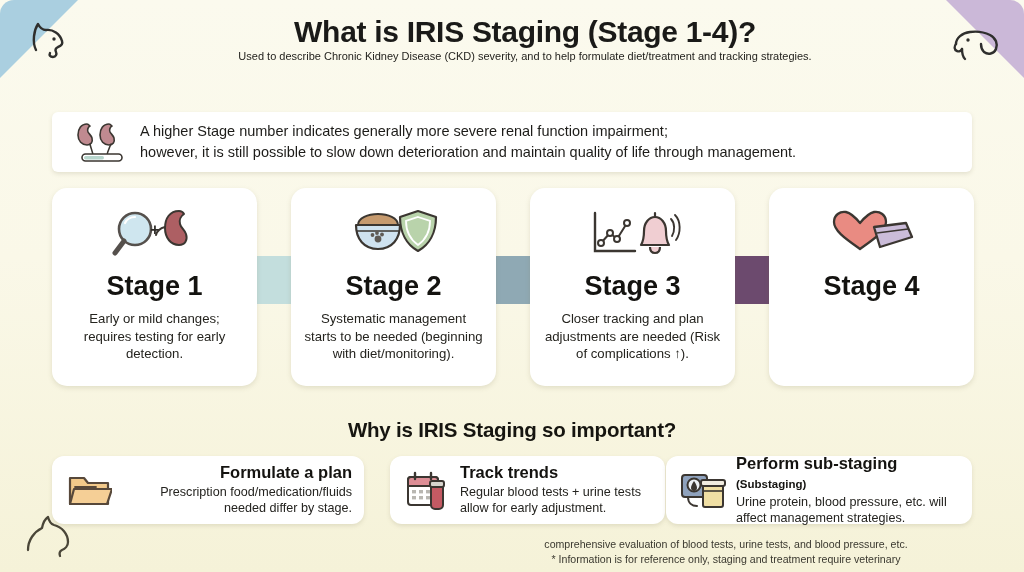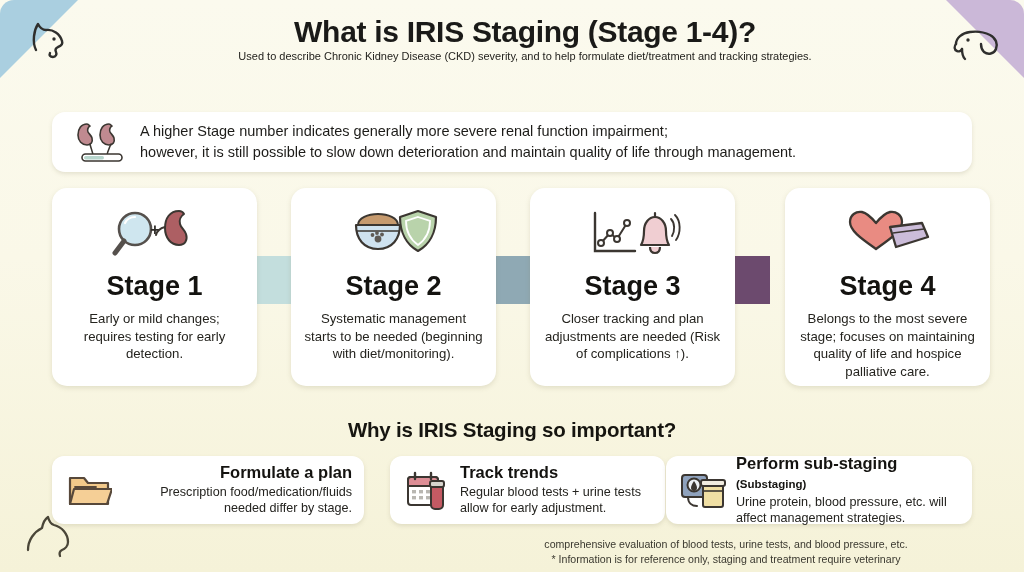--- a/index.html
+++ b/index.html
@@ -71,21 +71,21 @@
   }
 
   
   .notice {
     position: absolute;
     left: 52px;
     top: 112px;
     width: 920px;
     height: 60px;
     background: #ffffff;
-    border-radius: 13px;
+    border-radius: 6px;
     box-shadow: 0 2px 4px rgba(120,115,80,0.17);
     display: flex;
     align-items: center;
     padding: 0 18px;
     box-sizing: border-box;
   }
   .notice-icon {
     flex: 0 0 auto;
     width: 64px;
     display: flex;
@@ -119,21 +119,21 @@
     background: #ffffff;
     border-radius: 15px;
     box-shadow: 0 2px 5px rgba(120,115,80,0.18);
     text-align: center;
     box-sizing: border-box;
     padding-top: 14px;
   }
   .s1 { left: 52px; }
   .s2 { left: 291px; }
   .s3 { left: 530px; }
-  .s4 { left: 785px; }
+  .s4 { left: 769px; }
   .stage-icon {
     height: 66px;
     display: flex;
     align-items: center;
     justify-content: center;
   }
   .stage-name {
     font-size: 27px;
     font-weight: bold;
     color: #141310;
@@ -317,21 +317,20 @@
 
   <div class="stage s4">
     <div class="stage-icon">
       <svg width="100" height="60" viewBox="0 0 100 60">
         <path d="M38 44 C24 34 12 26 12 17 C12 10 18 6 24 7 C29 8 33 12 38 18 C43 12 47 8 52 7 C58 6 64 10 64 17 C64 26 52 34 38 44 Z" fill="#e98b82" stroke="#3b3631" stroke-width="2.3" stroke-linejoin="round"></path>
         <path d="M52 22 L84 18 L90 32 L58 42 Z" fill="#cbbcd9" stroke="#3b3631" stroke-width="2.3" stroke-linejoin="round"></path>
         <path d="M55 28 L86 24" fill="none" stroke="#3b3631" stroke-width="1.7"></path>
       </svg>
     </div>
     <div class="stage-name">Stage 4</div>
-    <div class="stage-desc">Belongs to the most severe stage; focuses on maintaining quality of life and hospice palliative care.</div>
   </div>
 
   <div class="why-title">Why is IRIS Staging so important?</div>
 
   <div class="reason r1">
     <div class="reason-icon">
       <svg width="46" height="40" viewBox="0 0 46 40">
         <path d="M4 8 L18 8 L22 13 L42 13 L42 34 L4 34 Z" fill="#f2c98a" stroke="#57483a" stroke-width="2.2" stroke-linejoin="round"></path>
         <path d="M9 17 L30 17" stroke="#57483a" stroke-width="1.8" stroke-linecap="round"></path>
         <path d="M9 21 L30 21" stroke="#57483a" stroke-width="1.8" stroke-linecap="round"></path>

